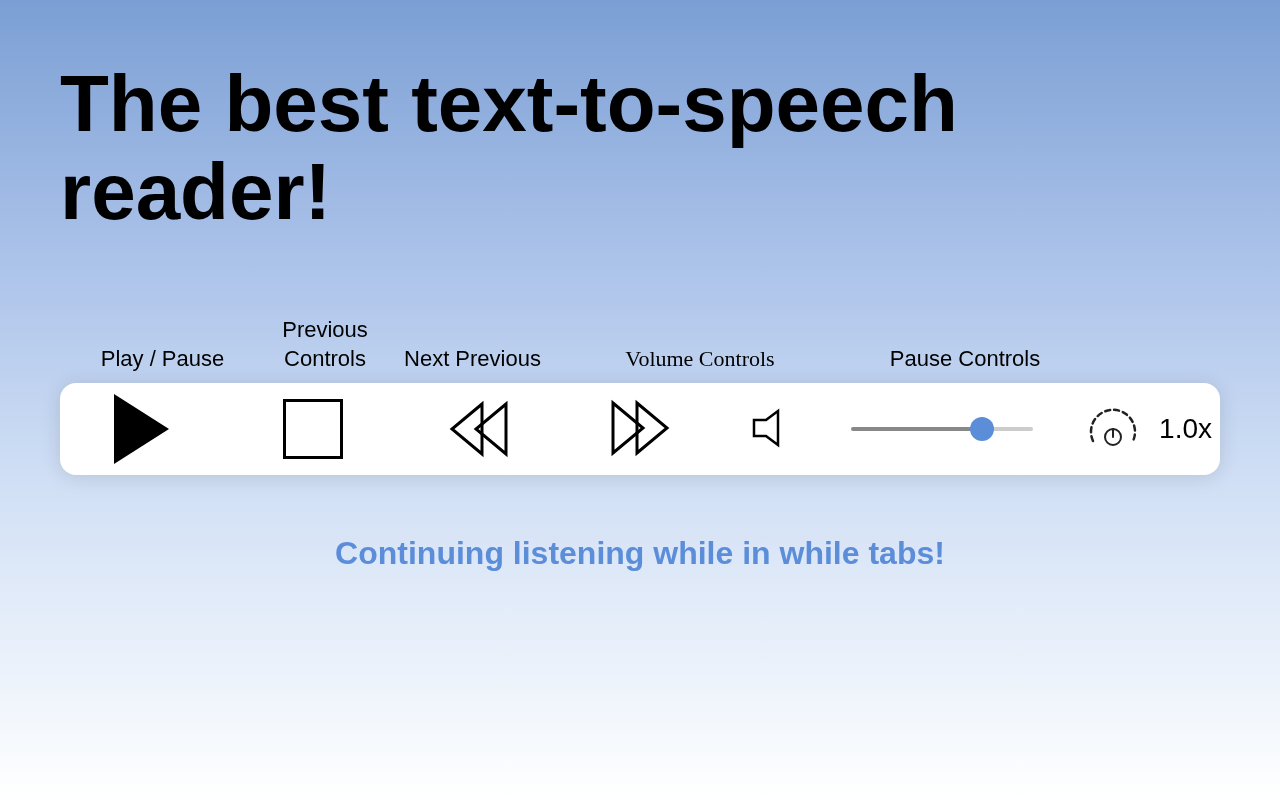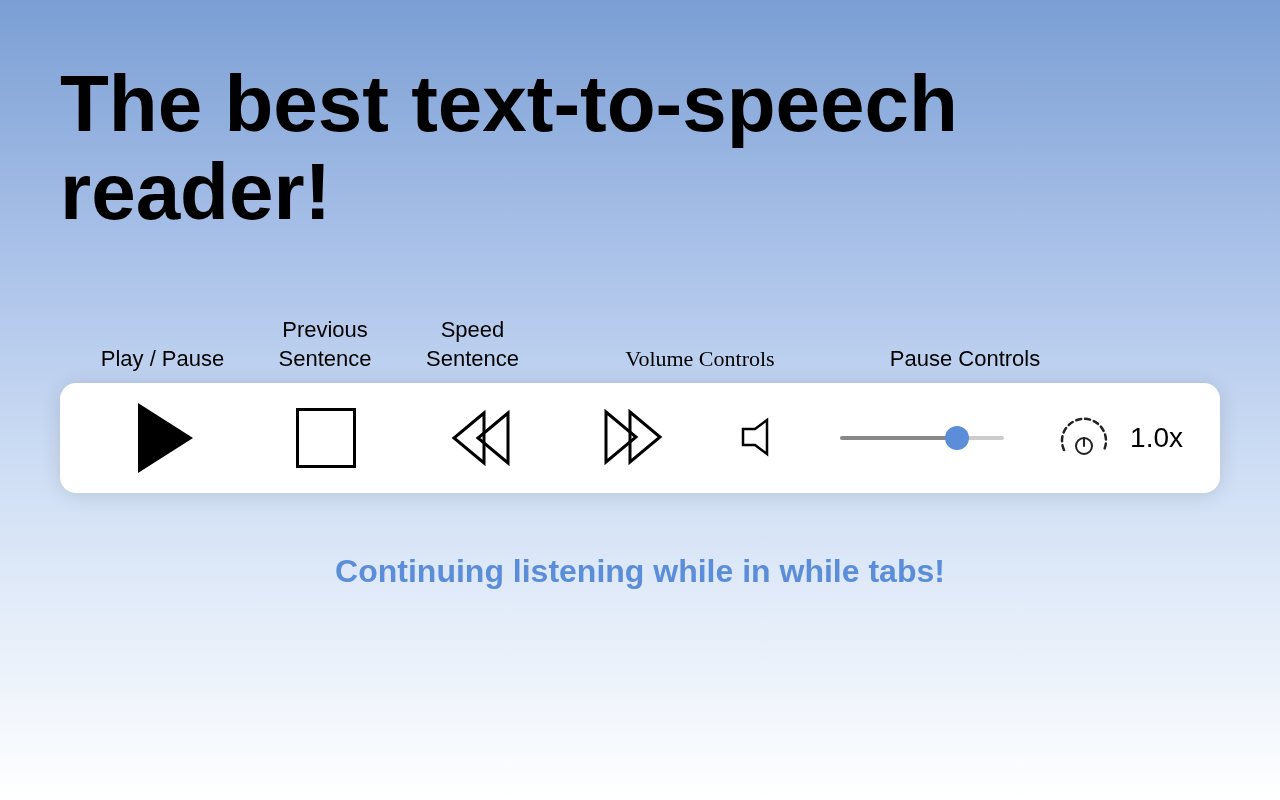--- a/index.html
+++ b/index.html
@@ -57,22 +57,22 @@
     .label-next { width: 155px; }
     .label-volume { width: 300px; font-family: Liberation Serif, serif; }
     .label-speed { width: 230px; }
 
     .player-bar {
       background: #fff;
       border-radius: 16px;
       box-shadow: 0 2px 20px rgba(0,0,0,0.12);
       display: flex;
       align-items: center;
-      padding: 0 37px;
-      height: 110px;
+      padding: 0 8px;
+      height: 92px;
       width: 1160px;
       gap: 40px;
     }
 
     .player-btn {
       display: flex;
       align-items: center;
       justify-content: center;
       cursor: pointer;
       background: none;
@@ -197,22 +197,22 @@
 </head>
 <body>
 
 <div class="main-container">
   <h1 class="headline">The best text-to-speech reader!</h1>
 
   <div class="controls-section">
 
     <div class="labels-row">
       <div class="label-item label-play">Play / Pause</div>
-      <div class="label-item label-prev">Previous Sentence</div>
-      <div class="label-item label-next">Speed Sentence</div>
+      <div class="label-item label-prev">Previous Controls</div>
+      <div class="label-item label-next">Next Previous</div>
       <div class="label-item label-volume">Volume Controls</div>
       <div class="label-item label-speed">Pause Controls</div>
     </div>
 
     <div class="player-bar">
 
       <button class="player-btn play-btn" title="Play / Pause">
         <div class="play-icon"></div>
       </button>
 

